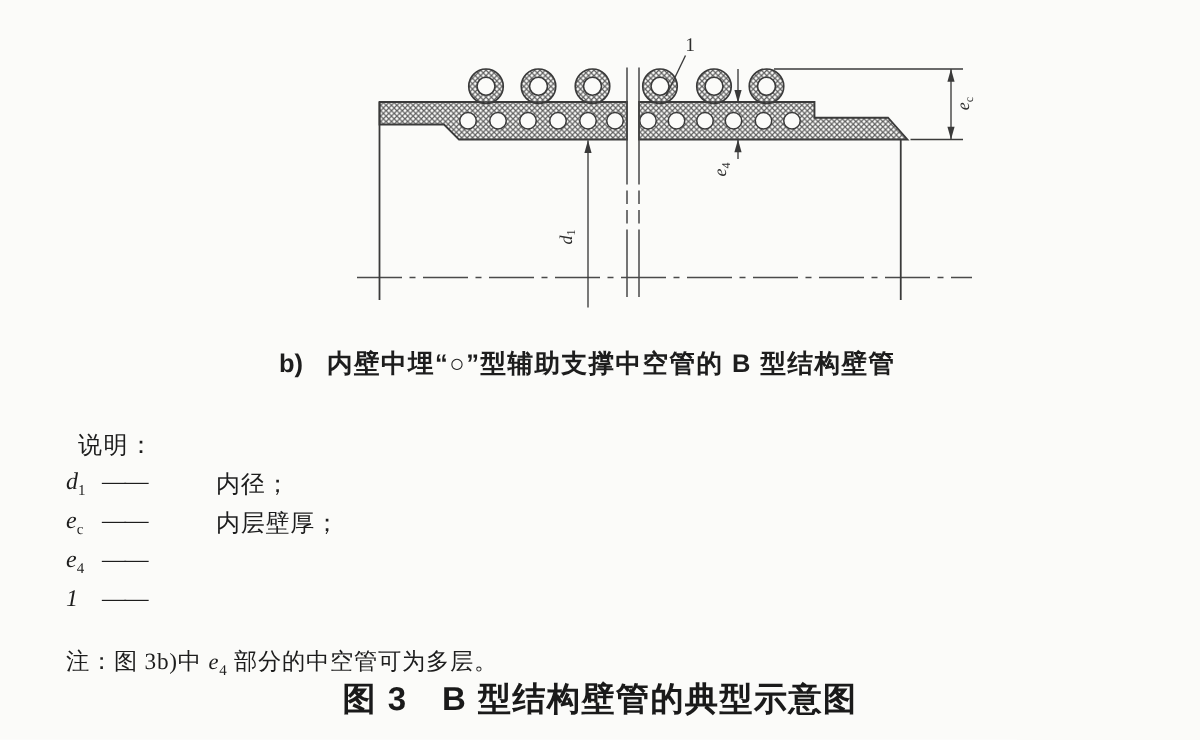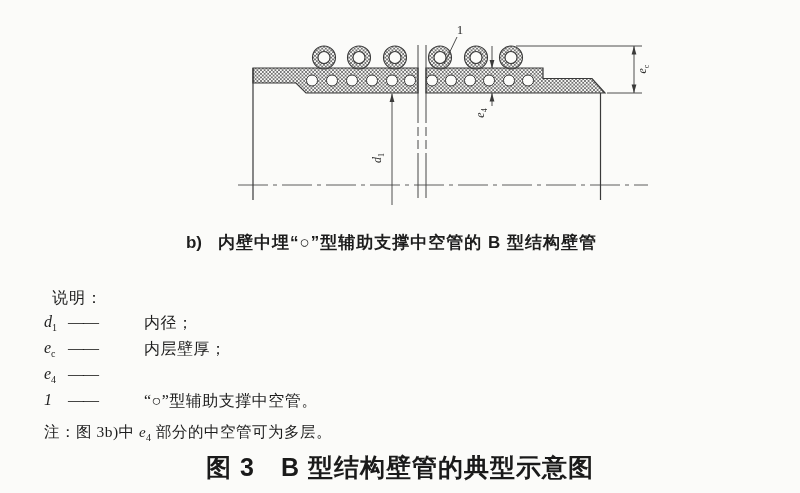--- a/index.html
+++ b/index.html
@@ -27,28 +27,28 @@
   .legend-heading{margin-left:8px;line-height:20px;margin-bottom:5px;letter-spacing:1px;}
   .legend-row{height:26px;display:flex;align-items:flex-start;}
   .legend-row .sym{
     width:24px;font-style:italic;font-size:16px;flex:none;
   }
   .legend-row.plain .sym{font-style:normal;}
   .legend-row sub, .legend-note sub{font-size:10px;font-style:normal;}
   .legend-row .dash{flex:none;width:36px;letter-spacing:-1px;margin-right:6px;}
   .legend-row .lab{letter-spacing:0.5px;margin-left:34px;}
   .legend-note{
-    margin-top:3px;line-height:24px;font-size:15.5px;letter-spacing:0.5px;
+    margin-top:13px;line-height:24px;font-size:15.5px;letter-spacing:0.5px;
   }
   .legend-note i{font-size:15px;}
   .fig-title{
     position:absolute;left:0;top:451px;width:800px;
     text-align:center;
     font-family:"Liberation Sans","DejaVu Sans",sans-serif;
-    font-weight:700;font-size:25px;color:#1a1a1a;
+    font-weight:700;font-size:22px;color:#1a1a1a;
     letter-spacing:1px;
   }
   .dim-label{
     font-family:"Liberation Serif","DejaVu Serif",serif;
     font-style:italic;fill:#2d2d2d;
   }
   .callout-label{
     font-family:"Liberation Serif","DejaVu Serif",serif;
     fill:#2d2d2d;
   }
@@ -174,21 +174,20 @@
     </div>
 
     <div class="legend-row">
       <span class="sym"><i>e</i><sub>4</sub></span>
       <span class="dash">——</span>
     </div>
 
     <div class="legend-row plain">
       <span class="sym"><i>1</i><sub></sub></span>
       <span class="dash">——</span>
-      <span class="lab">“○”型辅助支撑中空管。</span>
     </div>
 
     <div class="legend-note">
       <span>注：图 3b)中 </span><i>e</i><sub>4</sub><span> 部分的中空管可为多层。</span>
     </div>
   </div>
 
   <div class="fig-title">图 3　B 型结构壁管的典型示意图</div>
 
 </div>

